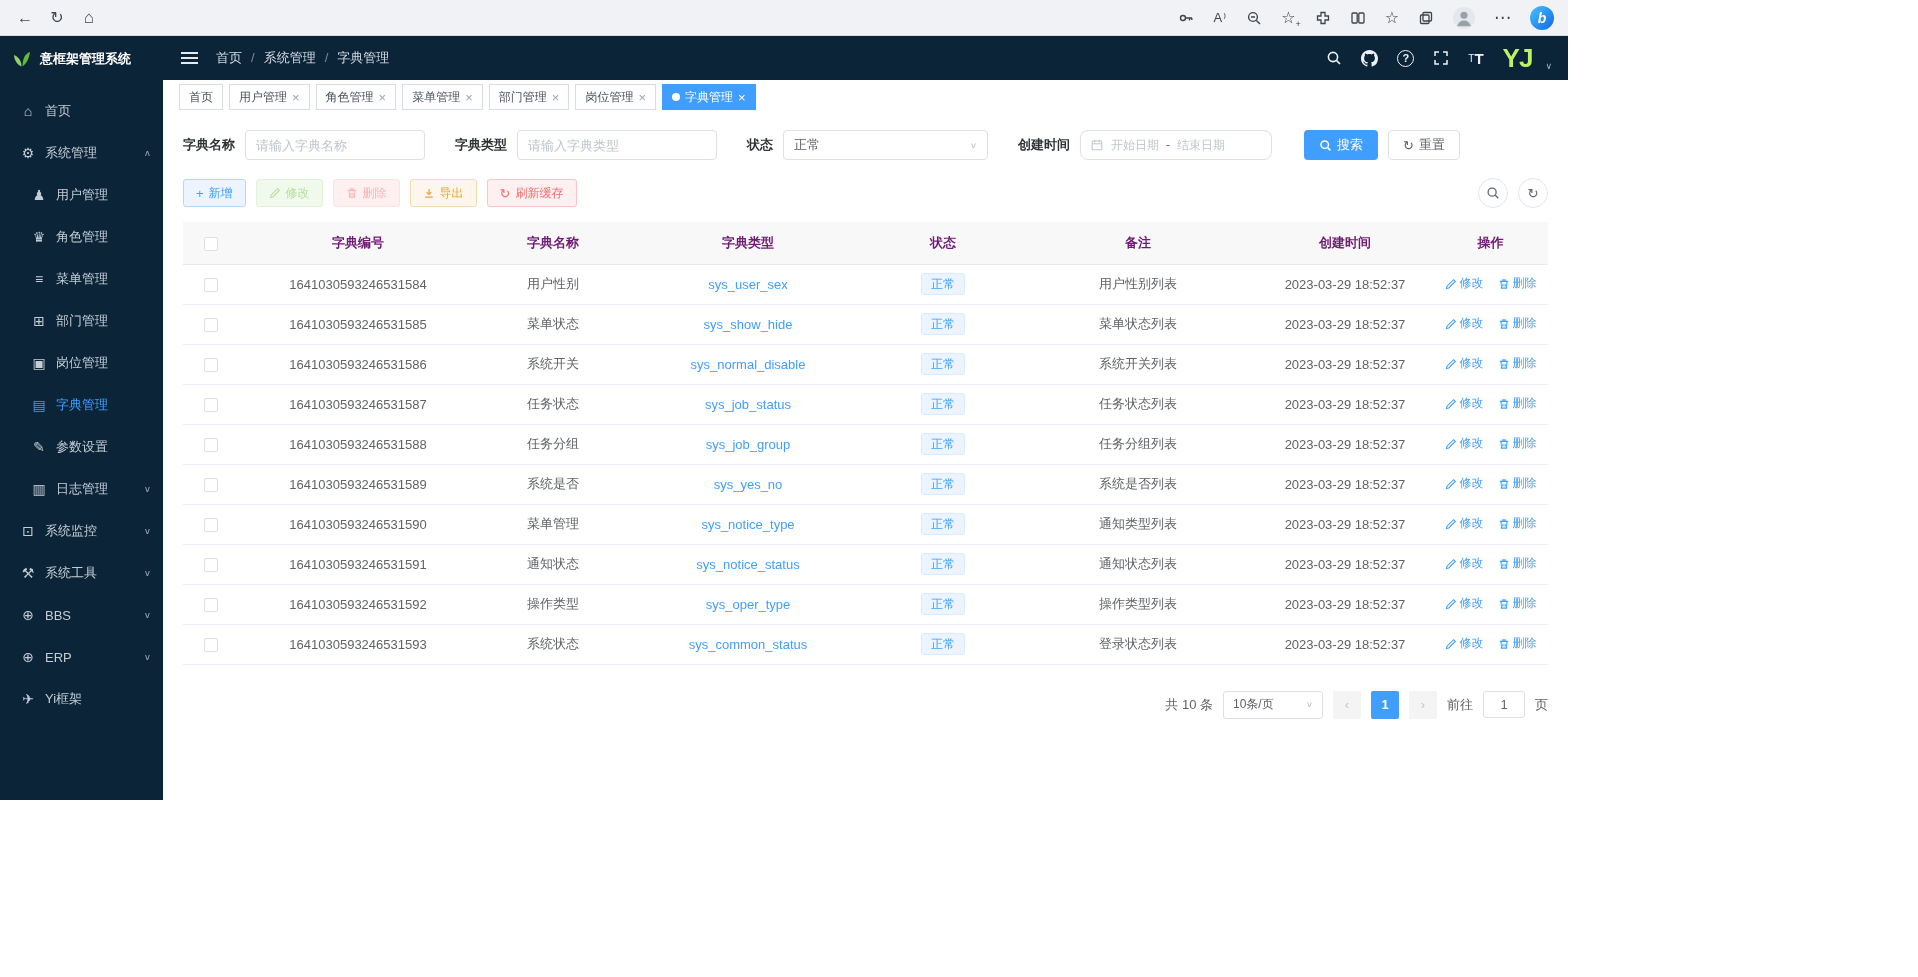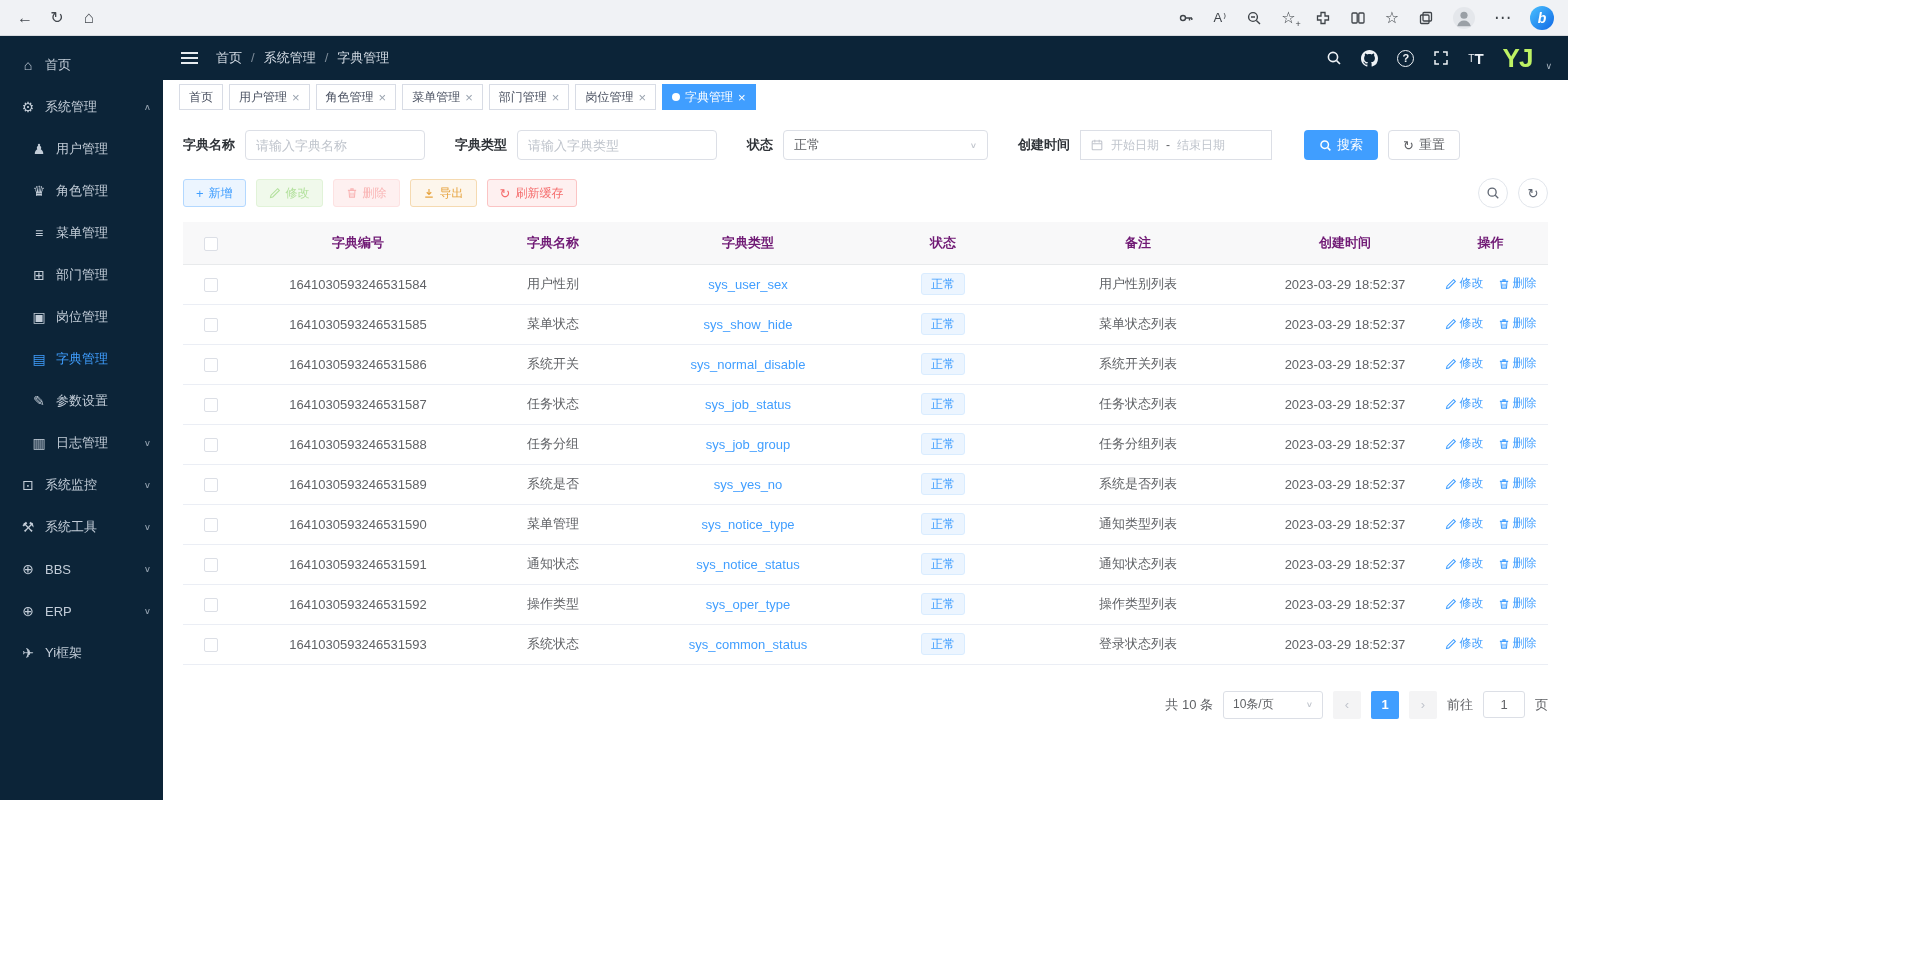--- a/index.html
+++ b/index.html
@@ -62,21 +62,21 @@
   
   .content { flex:1; padding:16px 20px 0; display:flex; flex-direction:column; min-height:0; }
   .filters { display:flex; align-items:center; font-size:13px; color:#2f3338; }
   .f-label { font-weight:bold; white-space:nowrap; margin-right:10px; }
   .f-gap { margin-left:30px; }
   .f-input { height:30px; border:1px solid #dcdfe6; border-radius:4px; padding:0 10px; font-size:13px; color:#a16207; outline:none; }
   .f-input::placeholder { color:#bfc4cc; }
   .w180{width:180px;} .w200{width:200px;}
   .f-select { width:205px; height:30px; border:1px solid #dcdfe6; border-radius:4px; display:flex; align-items:center; justify-content:space-between; padding:0 10px; color:#606266; cursor:pointer; background:#fff; }
   .caret { color:#c0c4cc; font-size:10px; transform:scaleY(.8); }
-  .f-range { width:192px; height:30px; border:1px solid #dcdfe6; border-radius:0; display:flex; align-items:center; gap:7px; padding:0 9px; font-size:12px; background:#fff; cursor:pointer; }
+  .f-range { width:192px; height:30px; border:1px solid #dcdfe6; border-radius:8px; display:flex; align-items:center; gap:7px; padding:0 9px; font-size:12px; background:#fff; cursor:pointer; }
   .ph { color:#bfc4cc; }
   .range-sep { color:#606266; }
   .btn { height:30px; border-radius:4px; font-size:13px; display:inline-flex; align-items:center; gap:5px; padding:0 14px; cursor:pointer; border:1px solid transparent; }
   .btn-search { background:#409eff; color:#fff; margin-left:32px; }
   .btn-reset { background:#fff; border-color:#dcdfe6; color:#606266; margin-left:10px; }
   .ic-txt { font-size:13px; line-height:1; }
 
   .toolbar { display:flex; align-items:center; gap:10px; margin-top:18px; }
   .btn-sm { height:28px; padding:0 12px; font-size:12px; border-radius:3px; display:inline-flex; align-items:center; gap:5px; border:1px solid; cursor:pointer; background:#fff; }
   .b-add   { color:#409eff; background:#ecf5ff; border-color:#b3d8ff; }
@@ -157,20 +157,27 @@
             </svg>
         </span>
         <span class="cr-ic i-ellipsis"></span>
         <span class="bing">b</span>
       </div>
     </div>
 
     <div class="app">
 
       <aside class="sidebar">
+        <div class="logo">
+          <svg width="20" height="20" viewBox="0 0 20 20">
+              <path d="M10.5 17.5C10.5 9.5 13 5 18 3c-.8 7-3.8 11.5-7.5 14.5z" fill="#5fba3d"></path>
+              <path d="M9.5 17.5C9.5 11.5 6.5 8 2 6c.6 6.2 3.3 9.6 7.5 11.5z" fill="#8ed36a"></path>
+            </svg>
+          <span class="logo-title">意框架管理系统</span>
+        </div>
         <nav class="menu">
 
             <div class="menu-item">
               <span class="mi-glyph">⌂</span>
               <span class="mi-label">首页</span>
 
             </div>
 
             <div class="menu-item">
               <span class="mi-glyph">⚙</span>

